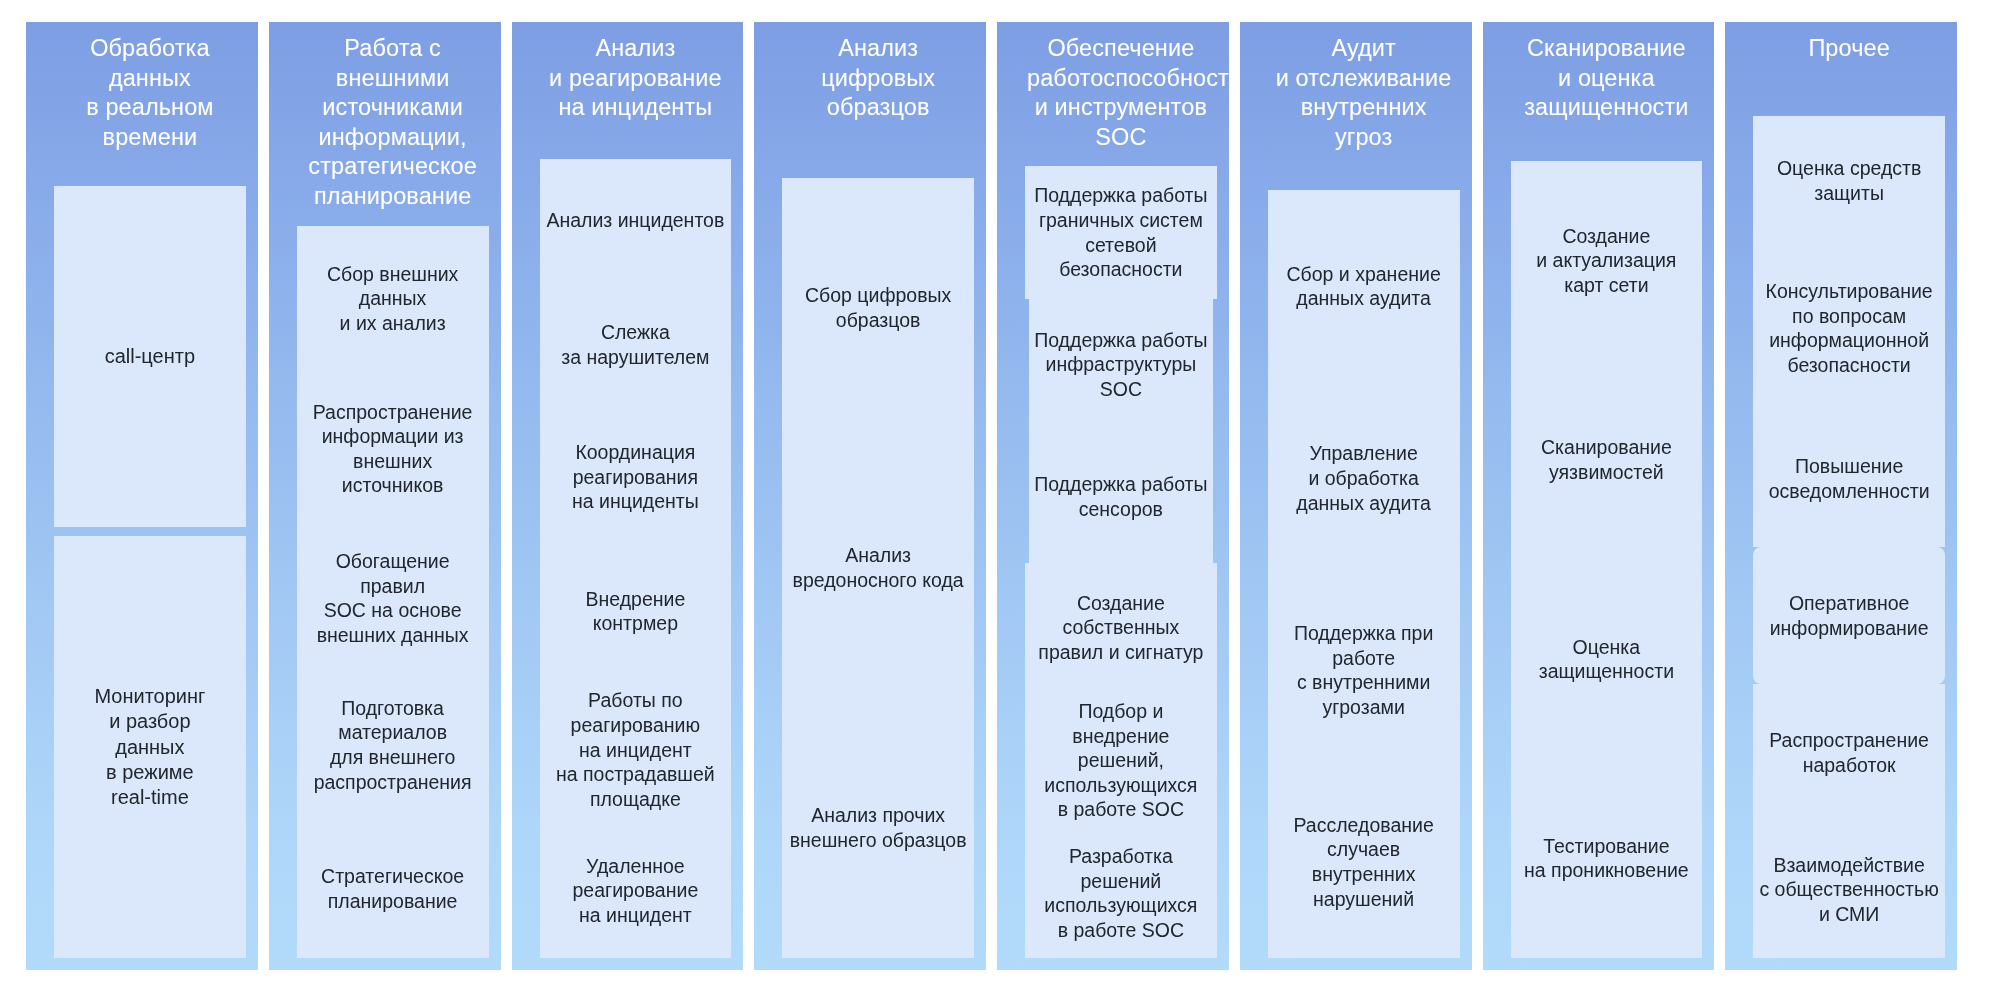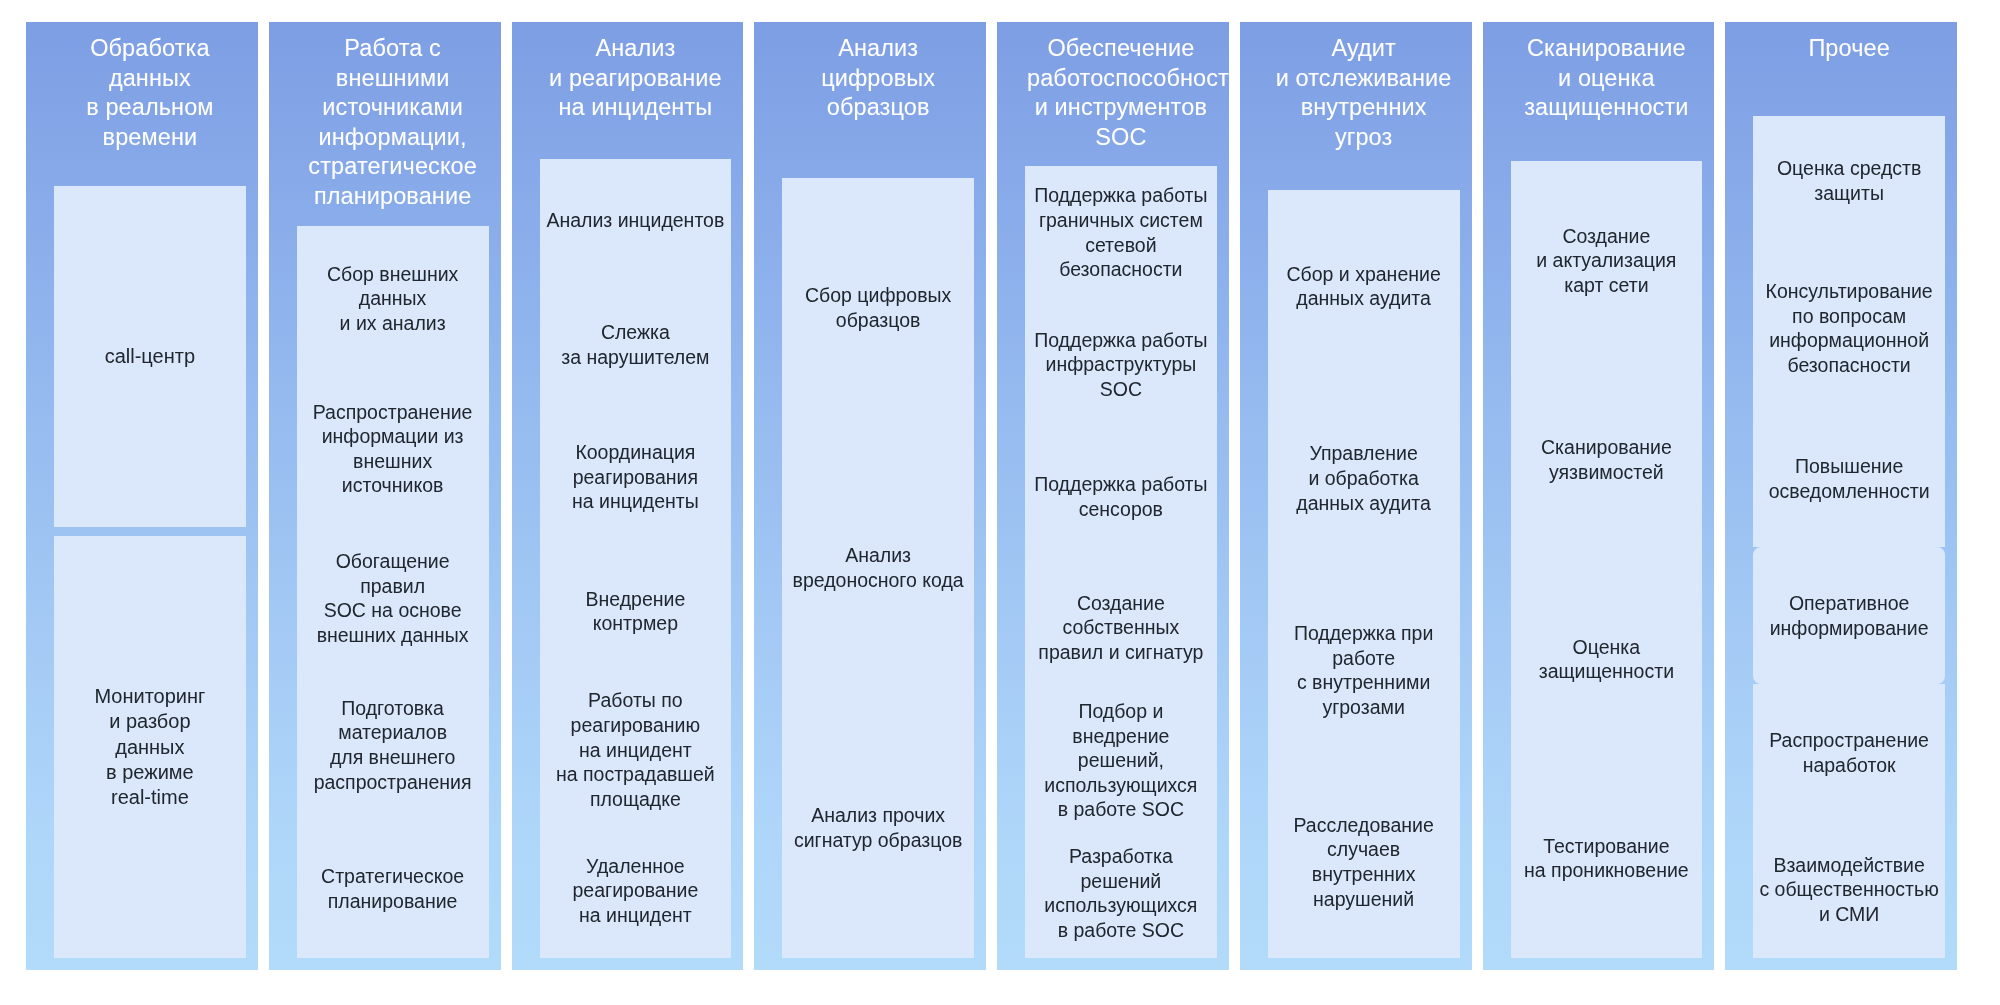--- a/index.html
+++ b/index.html
@@ -90,21 +90,21 @@
   .col-3 .cards > .card:nth-child(2) { flex-grow: 0.95; }
   .col-3 .cards > .card:nth-child(3) { flex-grow: 1.05; }
   .col-3 .cards > .card:nth-child(4) { flex-grow: 0.98; text-align: center; }
   .col-3 .cards > .card:nth-child(5) { flex-grow: 1.12; }
   .col-3 .cards > .card:nth-child(6) { flex-grow: 1.02; }
 
   
   .col-4 .cards { margin-top: 55px; }
 
   
-  .col-5 .cards { margin-top: 14px; }
+  .col-5 .cards { margin-top: 14px; align-items: center; }
   .col-5 .cards > .card:nth-child(1) { flex-grow: 1.02; }
   .col-5 .cards > .card:nth-child(2) { flex-grow: 1.02; }
   .col-5 .cards > .card:nth-child(3) { flex-grow: 1.02; }
   .col-5 .cards > .card:nth-child(4) { flex-grow: 1.00; }
   .col-5 .cards > .card:nth-child(5) { flex-grow: 1.05; }
   .col-5 .cards > .card:nth-child(6) { flex-grow: 1.00; }
 
   
   .col-6 .cards { margin-top: 38px; }
 
@@ -187,21 +187,21 @@
 
   <div class="column col-4">
     <div class="col-header">Анализ цифровых
 образцов</div>
     <div class="cards">
       <div class="card">Сбор цифровых
 образцов</div>
       <div class="card">Анализ
 вредоносного кода</div>
       <div class="card">Анализ прочих
-сигнатур образцов</div>
+внешнего образцов</div>
     </div>
   </div>
 
   <div class="column col-5">
     <div class="col-header">Обеспечение
 работоспособности
 и инструментов
 SOC</div>
     <div class="cards">
       <div class="card">Поддержка работы

